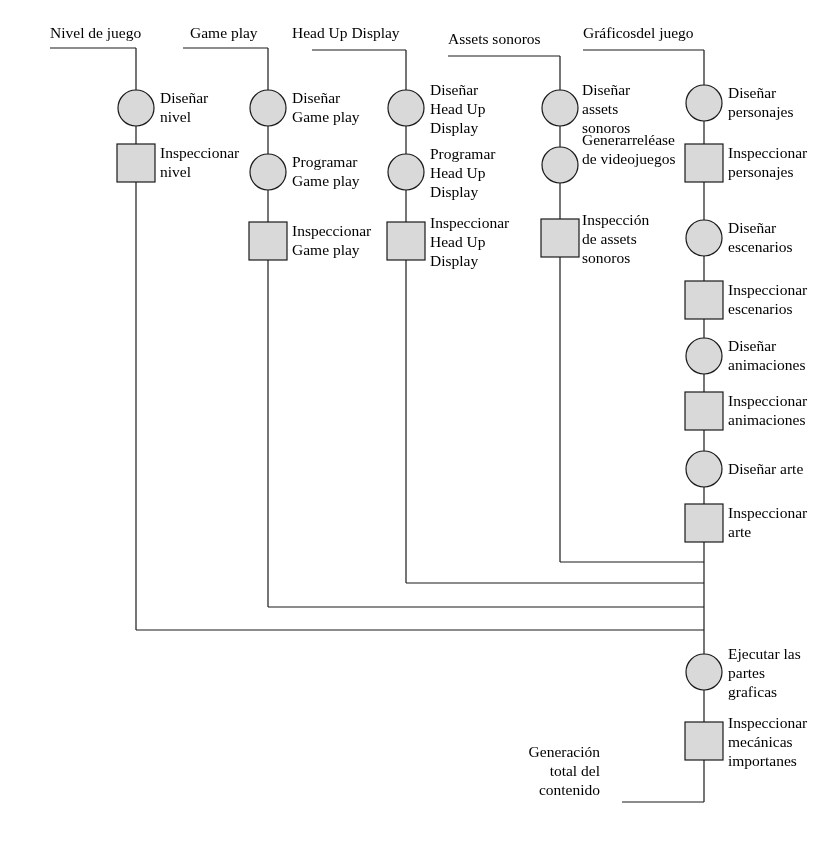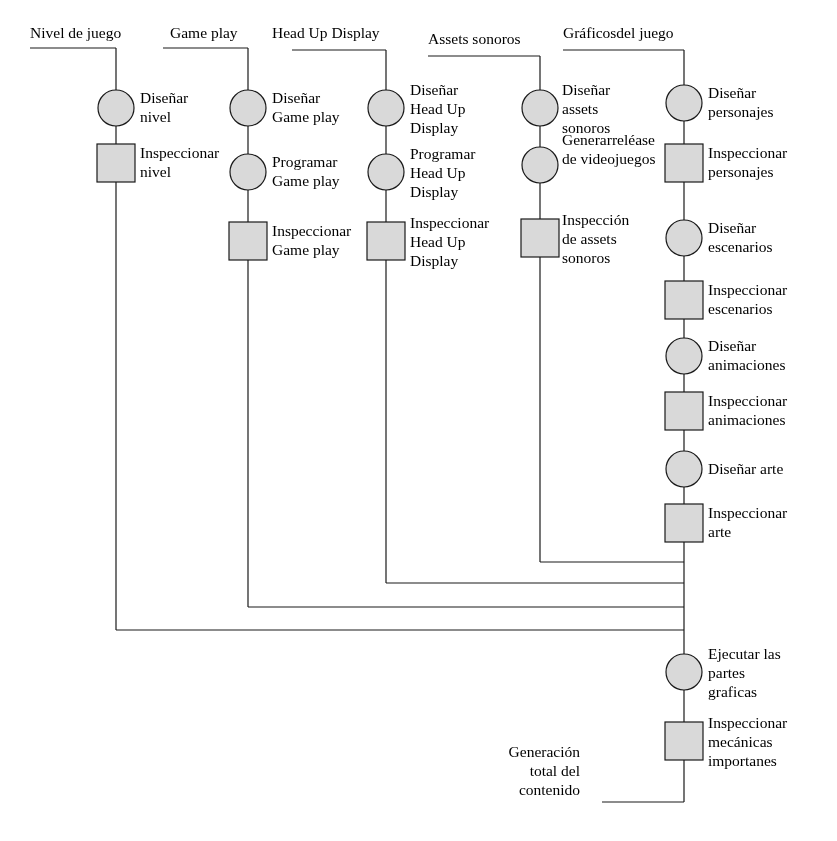--- a/index.html
+++ b/index.html
@@ -11,20 +11,21 @@
     width: 837px;
     height: 841px;
     font-family: "Liberation Serif", "DejaVu Serif", serif;
     color: #000000;
     overflow: hidden;
   }
   #diagram-root {
     position: relative;
     width: 788px;
     height: 841px;
+    margin-left: 20px;
   }
   svg#diagram-svg {
     position: absolute;
     left: 0;
     top: 0;
     width: 837px;
     height: 841px;
     display: block;
   }
   .lane-title {

